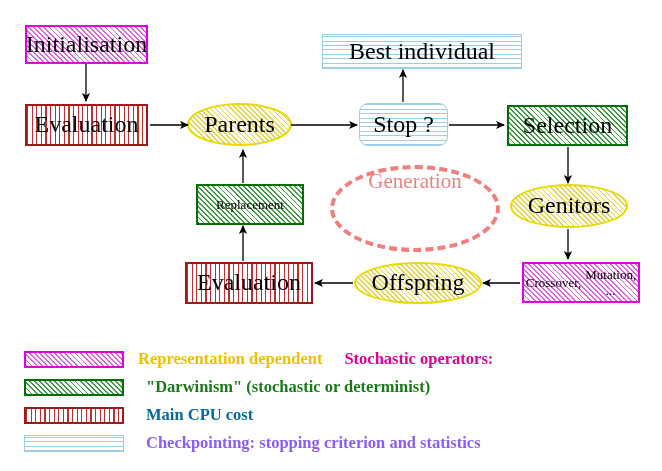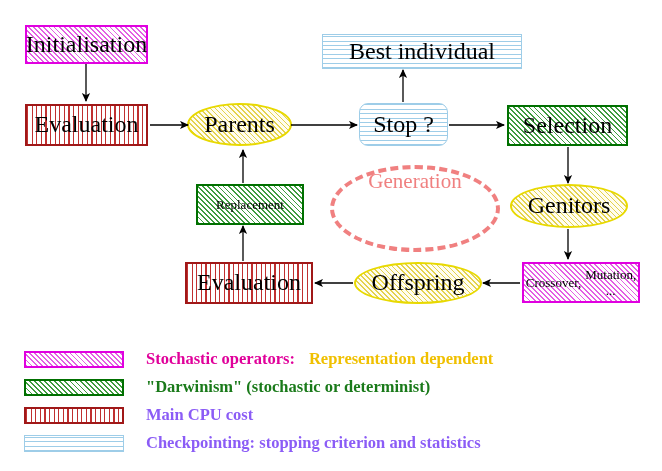--- a/index.html
+++ b/index.html
@@ -126,21 +126,21 @@
   .legend-text {
     margin-left: 22px;
     font-size: 16.5px;
     white-space: nowrap;
     font-family: "Liberation Serif", "DejaVu Serif", serif;
     font-weight: bold;
   }
   .lt-magenta  { color: #e0009a; }
   .lt-gold     { color: #f0c000; margin-left: 14px; }
   .lt-green    { color: #1a7a1a; }
-  .lt-red      { color: #8b5cf6; }
+  .lt-red      { color: #0369a1; }
   .lt-blue     { color: #8b5cf6; }
 </style>
 </head>
 <body>
 
 <div id="canvas">
 
   <svg id="arrows" viewBox="0 0 662 471" width="662" height="471">
     <defs>
       <marker id="ah" markerWidth="9" markerHeight="9" refX="8" refY="4.5" orient="auto" markerUnits="userSpaceOnUse">
@@ -217,22 +217,22 @@
   </div>
 
   <div class="gen-ellipse" style="left:330px; top:165px; width:170px; height:87px;">
     <span class="label">Generation</span>
   </div>
 
   <div id="legend">
 
     <div class="legend-row">
       <div class="legend-swatch fill-magenta"></div>
+      <div class="legend-text lt-gold">Representation dependent</div>
       <div class="legend-text lt-magenta">Stochastic operators:</div>
-      <div class="legend-text lt-gold">Representation dependent</div>
     </div>
 
     <div class="legend-row">
       <div class="legend-swatch fill-green"></div>
       <div class="legend-text lt-green">"Darwinism" (stochastic or determinist)</div>
     </div>
 
     <div class="legend-row">
       <div class="legend-swatch fill-red"></div>
       <div class="legend-text lt-red">Main CPU cost</div>

